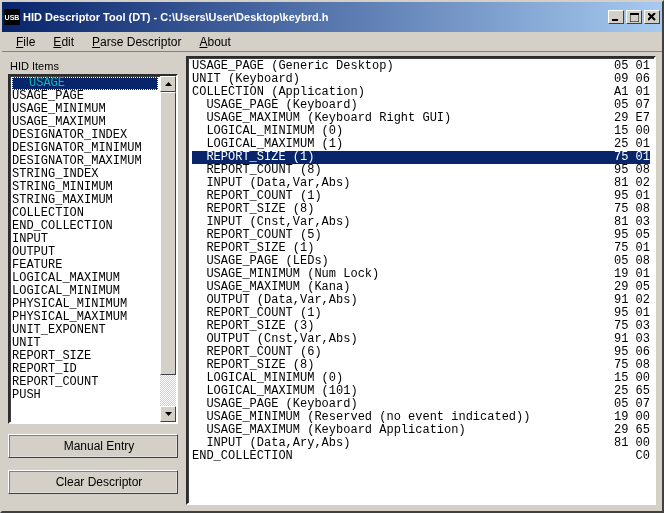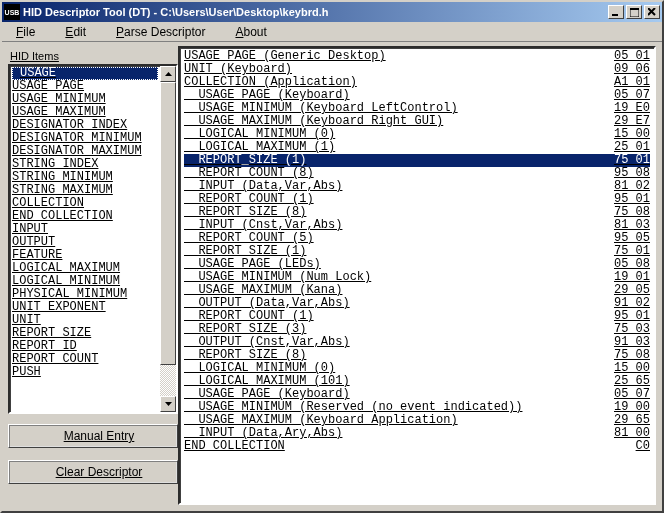--- a/index.html
+++ b/index.html
@@ -12,21 +12,21 @@
     overflow: hidden;
   }
   .window {
     width: 664px; height: 513px;
     border: 2px solid #d4d0c8;
     border-right-color: #404040; border-bottom-color: #404040;
     display: flex; flex-direction: column;
     background: #d4d0c8;
   }
   .titlebar {
-    height: 20px;
+    height: 30px;
     background: linear-gradient(to right, #08246b, #a6caf0);
     display: flex; align-items: center;
     color: #fff; font-weight: bold;
     font-size: 11px;
     padding-left: 2px;
   }
   .titlebar .icon {
     width: 16px; height: 16px;
     background: #000;
     color: #fff;
@@ -43,37 +43,36 @@
     border: 1px solid #fff;
     border-right-color: #404040; border-bottom-color: #404040;
     display: flex; align-items: center; justify-content: center;
     font-family: Arial, sans-serif;
     color: #000;
   }
   .winbtn svg { display: block; }
   .menubar {
     height: 20px;
     display: flex; align-items: center;
-    gap: 14px;
+    gap: 2px;
     padding: 2px 6px;
     font-size: 12px;
     border-bottom: 1px solid #808080;
   }
   .menuitem {
     padding: 1px 8px;
     cursor: default;
   }
   .menuitem u { text-decoration: underline; }
   .body {
     flex: 1;
     display: flex;
     padding: 4px 6px 6px 6px;
-    gap: 0;
-    overflow: hidden;
-    text-decoration: underline;
+    gap: 8px;
+    overflow: hidden;
   }
   .leftcol {
     width: 170px;
     display: flex; flex-direction: column;
   }
   .rightcol {
     flex: 1;
     display: flex; flex-direction: column;
     overflow: hidden;
   }
@@ -86,21 +85,21 @@
     box-shadow: inset 1px 1px 0 #404040;
     font-family: "Courier New", monospace;
     font-size: 12px;
     line-height: 13px;
     overflow: hidden;
     position: relative;
   }
   .listbox { height: 350px; display: flex; }
   .listbox .listcontent { flex: 1; overflow: hidden; padding: 1px 2px; }
   .list-row { white-space: nowrap; height: 13px; }
-  .list-row.sel { background: #08246b; color: #ffffff; border: 1px dotted #fff; height: 13px; line-height: 11px; padding: 0 7px; }
+  .list-row.sel { background: #08246b; color: #14b8a6; border: 1px dotted #fff; height: 13px; line-height: 11px; padding: 0 16px; }
   .scrollbar {
     width: 16px; background: #d4d0c8;
     display: flex; flex-direction: column;
     border-left: 0;
   }
   .scrollbtn {
     height: 16px;
     background: #d4d0c8;
     border: 1px solid #fff;
     border-right-color: #404040; border-bottom-color: #404040;
@@ -195,20 +194,21 @@
             <div class="list-row">STRING_MINIMUM</div>
             <div class="list-row">STRING_MAXIMUM</div>
             <div class="list-row">COLLECTION</div>
             <div class="list-row">END_COLLECTION</div>
             <div class="list-row">INPUT</div>
             <div class="list-row">OUTPUT</div>
             <div class="list-row">FEATURE</div>
             <div class="list-row">LOGICAL_MAXIMUM</div>
             <div class="list-row">LOGICAL_MINIMUM</div>
             <div class="list-row">PHYSICAL_MINIMUM</div>
+            <div class="list-row">PHYSICAL_MAXIMUM</div>
             <div class="list-row">UNIT_EXPONENT</div>
             <div class="list-row">UNIT</div>
             <div class="list-row">REPORT_SIZE</div>
             <div class="list-row">REPORT_ID</div>
             <div class="list-row">REPORT_COUNT</div>
             <div class="list-row">PUSH</div>
           </div>
         <div class="scrollbar">
           <div class="scrollbtn">
             <svg width="7" height="4">
@@ -230,39 +230,39 @@
         <div class="btn">Clear Descriptor</div>
       </div>
     </div>
 
     <div class="rightcol">
       <div class="reportbox" id="report-box">
           <div class="report-row"><span class="txt">USAGE_PAGE (Generic Desktop)</span><span class="hex">05 01</span></div>
           <div class="report-row"><span class="txt">UNIT (Keyboard)</span><span class="hex">09 06</span></div>
           <div class="report-row"><span class="txt">COLLECTION (Application)</span><span class="hex">A1 01</span></div>
           <div class="report-row"><span class="txt">  USAGE_PAGE (Keyboard)</span><span class="hex">05 07</span></div>
-          <div class="report-row"><span class="txt">  USAGE_MINIMUM (Keyboard LeftControl)</span><span class="hex">19 E0</span></div>
           <div class="report-row"><span class="txt">  USAGE_MAXIMUM (Keyboard Right GUI)</span><span class="hex">29 E7</span></div>
           <div class="report-row"><span class="txt">  LOGICAL_MINIMUM (0)</span><span class="hex">15 00</span></div>
           <div class="report-row"><span class="txt">  LOGICAL_MAXIMUM (1)</span><span class="hex">25 01</span></div>
           <div class="report-row sel"><span class="txt">  REPORT_SIZE (1)</span><span class="hex">75 01</span></div>
           <div class="report-row"><span class="txt">  REPORT_COUNT (8)</span><span class="hex">95 08</span></div>
           <div class="report-row"><span class="txt">  INPUT (Data,Var,Abs)</span><span class="hex">81 02</span></div>
           <div class="report-row"><span class="txt">  REPORT_COUNT (1)</span><span class="hex">95 01</span></div>
           <div class="report-row"><span class="txt">  REPORT_SIZE (8)</span><span class="hex">75 08</span></div>
           <div class="report-row"><span class="txt">  INPUT (Cnst,Var,Abs)</span><span class="hex">81 03</span></div>
           <div class="report-row"><span class="txt">  REPORT_COUNT (5)</span><span class="hex">95 05</span></div>
           <div class="report-row"><span class="txt">  REPORT_SIZE (1)</span><span class="hex">75 01</span></div>
           <div class="report-row"><span class="txt">  USAGE_PAGE (LEDs)</span><span class="hex">05 08</span></div>
           <div class="report-row"><span class="txt">  USAGE_MINIMUM (Num Lock)</span><span class="hex">19 01</span></div>
           <div class="report-row"><span class="txt">  USAGE_MAXIMUM (Kana)</span><span class="hex">29 05</span></div>
           <div class="report-row"><span class="txt">  OUTPUT (Data,Var,Abs)</span><span class="hex">91 02</span></div>
           <div class="report-row"><span class="txt">  REPORT_COUNT (1)</span><span class="hex">95 01</span></div>
           <div class="report-row"><span class="txt">  REPORT_SIZE (3)</span><span class="hex">75 03</span></div>
           <div class="report-row"><span class="txt">  OUTPUT (Cnst,Var,Abs)</span><span class="hex">91 03</span></div>
+          <div class="report-row"><span class="txt">  REPORT_COUNT (6)</span><span class="hex">95 06</span></div>
           <div class="report-row"><span class="txt">  REPORT_SIZE (8)</span><span class="hex">75 08</span></div>
           <div class="report-row"><span class="txt">  LOGICAL_MINIMUM (0)</span><span class="hex">15 00</span></div>
           <div class="report-row"><span class="txt">  LOGICAL_MAXIMUM (101)</span><span class="hex">25 65</span></div>
           <div class="report-row"><span class="txt">  USAGE_PAGE (Keyboard)</span><span class="hex">05 07</span></div>
           <div class="report-row"><span class="txt">  USAGE_MINIMUM (Reserved (no event indicated))</span><span class="hex">19 00</span></div>
           <div class="report-row"><span class="txt">  USAGE_MAXIMUM (Keyboard Application)</span><span class="hex">29 65</span></div>
           <div class="report-row"><span class="txt">  INPUT (Data,Ary,Abs)</span><span class="hex">81 00</span></div>
           <div class="report-row"><span class="txt">END_COLLECTION</span><span class="hex">C0</span></div>
         </div>
     </div>

